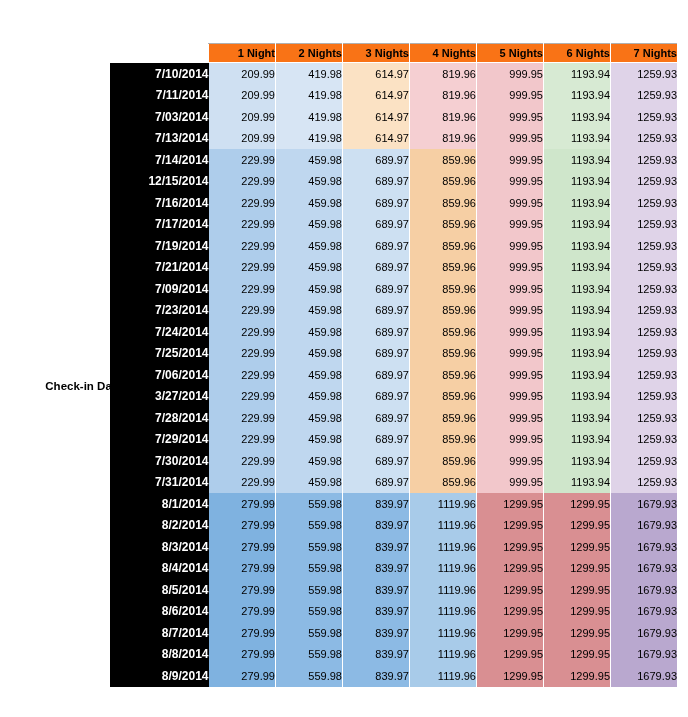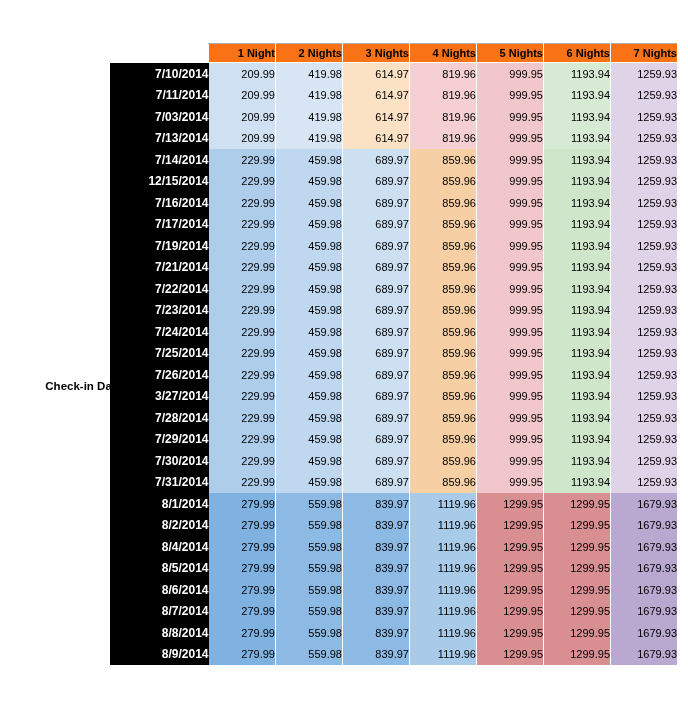--- a/index.html
+++ b/index.html
@@ -203,21 +203,21 @@
           <td class="rowhead">7/21/2014</td>
           <td class="cell" style="background: rgb(174, 205, 235);">229.99</td>
           <td class="cell" style="background: rgb(191, 215, 239);">459.98</td>
           <td class="cell" style="background: rgb(205, 224, 242);">689.97</td>
           <td class="cell" style="background: rgb(246, 207, 164);">859.96</td>
           <td class="cell" style="background: rgb(242, 199, 203);">999.95</td>
           <td class="cell" style="background: rgb(207, 230, 203);">1193.94</td>
           <td class="cell" style="background: rgb(223, 211, 232);">1259.93</td>
         </tr>
         <tr>
-          <td class="rowhead">7/22/2014</td>
+          <td class="rowhead">7/09/2014</td>
           <td class="cell" style="background: rgb(174, 205, 235);">229.99</td>
           <td class="cell" style="background: rgb(191, 215, 239);">459.98</td>
           <td class="cell" style="background: rgb(205, 224, 242);">689.97</td>
           <td class="cell" style="background: rgb(246, 207, 164);">859.96</td>
           <td class="cell" style="background: rgb(242, 199, 203);">999.95</td>
           <td class="cell" style="background: rgb(207, 230, 203);">1193.94</td>
           <td class="cell" style="background: rgb(223, 211, 232);">1259.93</td>
         </tr>
         <tr>
           <td class="rowhead">7/23/2014</td>
@@ -243,21 +243,21 @@
           <td class="rowhead">7/25/2014</td>
           <td class="cell" style="background: rgb(174, 205, 235);">229.99</td>
           <td class="cell" style="background: rgb(191, 215, 239);">459.98</td>
           <td class="cell" style="background: rgb(205, 224, 242);">689.97</td>
           <td class="cell" style="background: rgb(246, 207, 164);">859.96</td>
           <td class="cell" style="background: rgb(242, 199, 203);">999.95</td>
           <td class="cell" style="background: rgb(207, 230, 203);">1193.94</td>
           <td class="cell" style="background: rgb(223, 211, 232);">1259.93</td>
         </tr>
         <tr>
-          <td class="rowhead">7/26/2014</td>
+          <td class="rowhead">7/06/2014</td>
           <td class="cell" style="background: rgb(174, 205, 235);">229.99</td>
           <td class="cell" style="background: rgb(191, 215, 239);">459.98</td>
           <td class="cell" style="background: rgb(205, 224, 242);">689.97</td>
           <td class="cell" style="background: rgb(246, 207, 164);">859.96</td>
           <td class="cell" style="background: rgb(242, 199, 203);">999.95</td>
           <td class="cell" style="background: rgb(207, 230, 203);">1193.94</td>
           <td class="cell" style="background: rgb(223, 211, 232);">1259.93</td>
         </tr>
         <tr>
           <td class="rowhead">3/27/2014</td>
@@ -314,20 +314,30 @@
           <td class="cell" style="background: rgb(127, 178, 224);">279.99</td>
           <td class="cell" style="background: rgb(140, 186, 228);">559.98</td>
           <td class="cell" style="background: rgb(140, 186, 228);">839.97</td>
           <td class="cell" style="background: rgb(168, 203, 233);">1119.96</td>
           <td class="cell" style="background: rgb(217, 143, 146);">1299.95</td>
           <td class="cell" style="background: rgb(217, 143, 146);">1299.95</td>
           <td class="cell" style="background: rgb(185, 168, 207);">1679.93</td>
         </tr>
         <tr>
           <td class="rowhead">8/2/2014</td>
+          <td class="cell" style="background: rgb(127, 178, 224);">279.99</td>
+          <td class="cell" style="background: rgb(140, 186, 228);">559.98</td>
+          <td class="cell" style="background: rgb(140, 186, 228);">839.97</td>
+          <td class="cell" style="background: rgb(168, 203, 233);">1119.96</td>
+          <td class="cell" style="background: rgb(217, 143, 146);">1299.95</td>
+          <td class="cell" style="background: rgb(217, 143, 146);">1299.95</td>
+          <td class="cell" style="background: rgb(185, 168, 207);">1679.93</td>
+        </tr>
+        <tr>
+          <td class="rowhead">8/3/2014</td>
           <td class="cell" style="background: rgb(127, 178, 224);">279.99</td>
           <td class="cell" style="background: rgb(140, 186, 228);">559.98</td>
           <td class="cell" style="background: rgb(140, 186, 228);">839.97</td>
           <td class="cell" style="background: rgb(168, 203, 233);">1119.96</td>
           <td class="cell" style="background: rgb(217, 143, 146);">1299.95</td>
           <td class="cell" style="background: rgb(217, 143, 146);">1299.95</td>
           <td class="cell" style="background: rgb(185, 168, 207);">1679.93</td>
         </tr>
         <tr>
           <td class="rowhead">8/4/2014</td>

